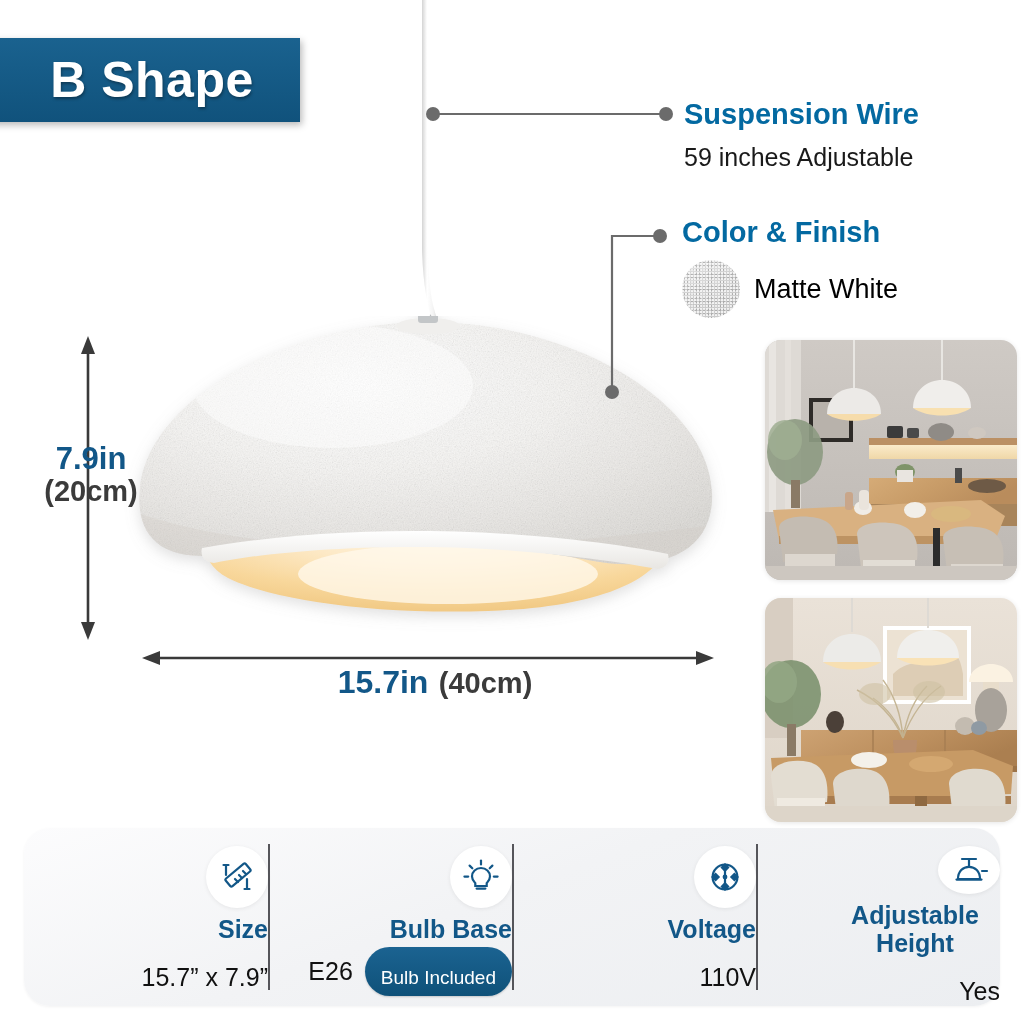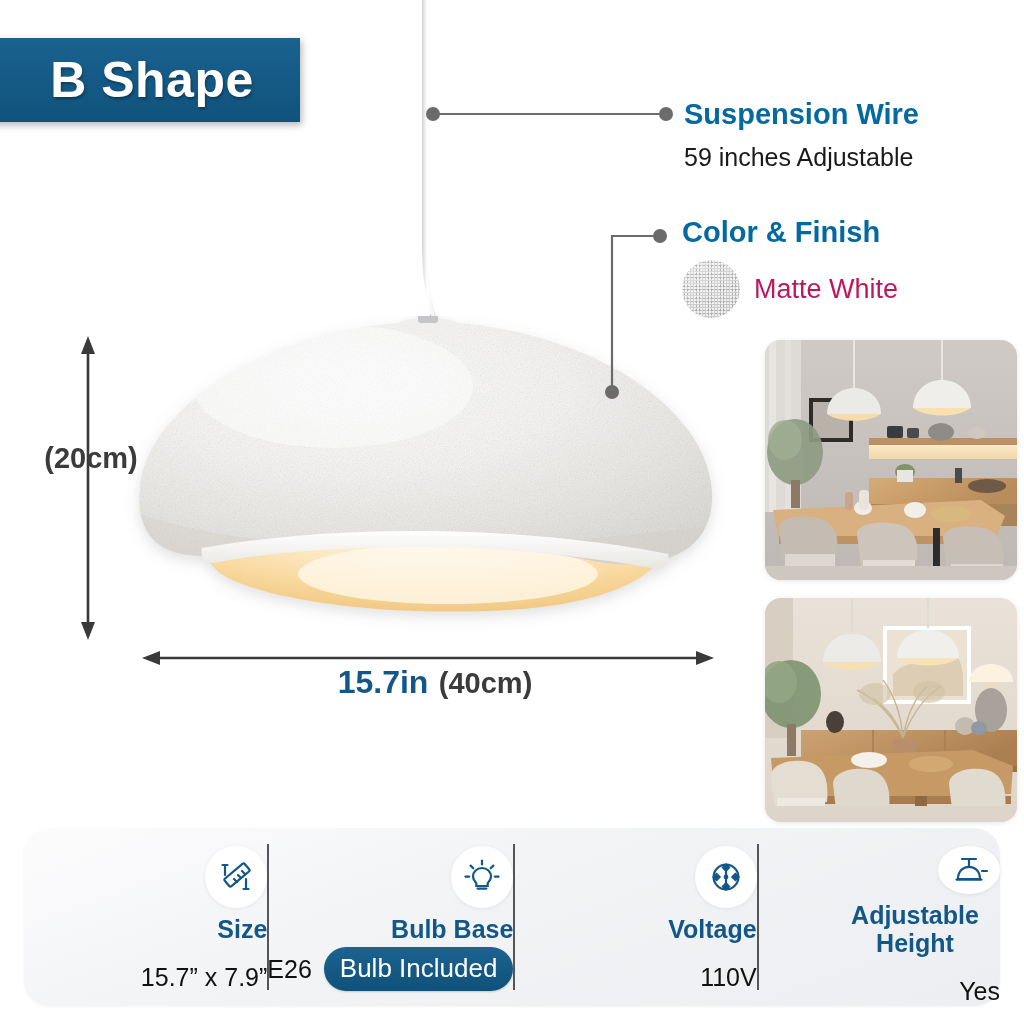--- a/index.html
+++ b/index.html
@@ -104,21 +104,21 @@
     width: 58px;
     height: 58px;
     border-radius: 50%;
     background:
       radial-gradient(circle at 1px 1px, rgba(255,255,255,0.95) 0.6px, transparent 1.1px) 0 0 / 3px 3px,
       radial-gradient(circle at 2px 2px, rgba(120,120,120,0.45) 0.6px, transparent 1.2px) 0 0 / 4px 4px,
       radial-gradient(circle at 1.5px 2.5px, rgba(170,170,170,0.5) 0.5px, transparent 1px) 0 0 / 2.5px 2.5px,
       linear-gradient(145deg, #e6e6e6 0%, #d2d2d2 55%, #c9c9c9 100%);
     flex: none;
   }
-  .finish-name { font-size: 27px; color: #be185d; white-space: nowrap; }
+  .finish-name { font-size: 27px; color: #000000; white-space: nowrap; }
 
   
   .dim-height {
     position: absolute;
     left: 26px;
     top: 442px;
     width: 130px;
     text-align: center;
     z-index: 12;
   }
@@ -219,22 +219,22 @@
   }
   .spec-value-row {
     display: flex;
     align-items: center;
     gap: 12px;
     margin-top: 4px;
   }
   .pill {
     background: linear-gradient(180deg, #1b6391 0%, #0f5179 100%);
     color: #ffffff;
-    font-size: 26px;
-    padding: 6px 16px 7px;
+    font-size: 19px;
+    padding: 20px 16px 7px;
     border-radius: 999px;
     white-space: nowrap;
     box-shadow: 0 1px 2px rgba(0,0,0,0.18);
   }
 </style>
 </head>
 <body>
 
 <div class="canvas">
 
@@ -347,20 +347,21 @@
 
   <div class="callout" id="callout-color">
     <div class="callout-title">Color &amp; Finish</div>
     <div class="finish-row">
       <div class="swatch"></div>
       <div class="finish-name">Matte White</div>
     </div>
   </div>
 
   <div class="dim-height">
+    <div class="dim-in">7.9in</div>
     <div class="dim-cm">(20cm)</div>
   </div>
 
   <div class="dim-width">
     <span class="dim-in">15.7in</span>
     <span class="dim-cm">(40cm)</span>
   </div>
 
   <div class="photo" id="photo-kitchen">
     <svg viewBox="0 0 252 240" preserveAspectRatio="xMidYMid slice">

